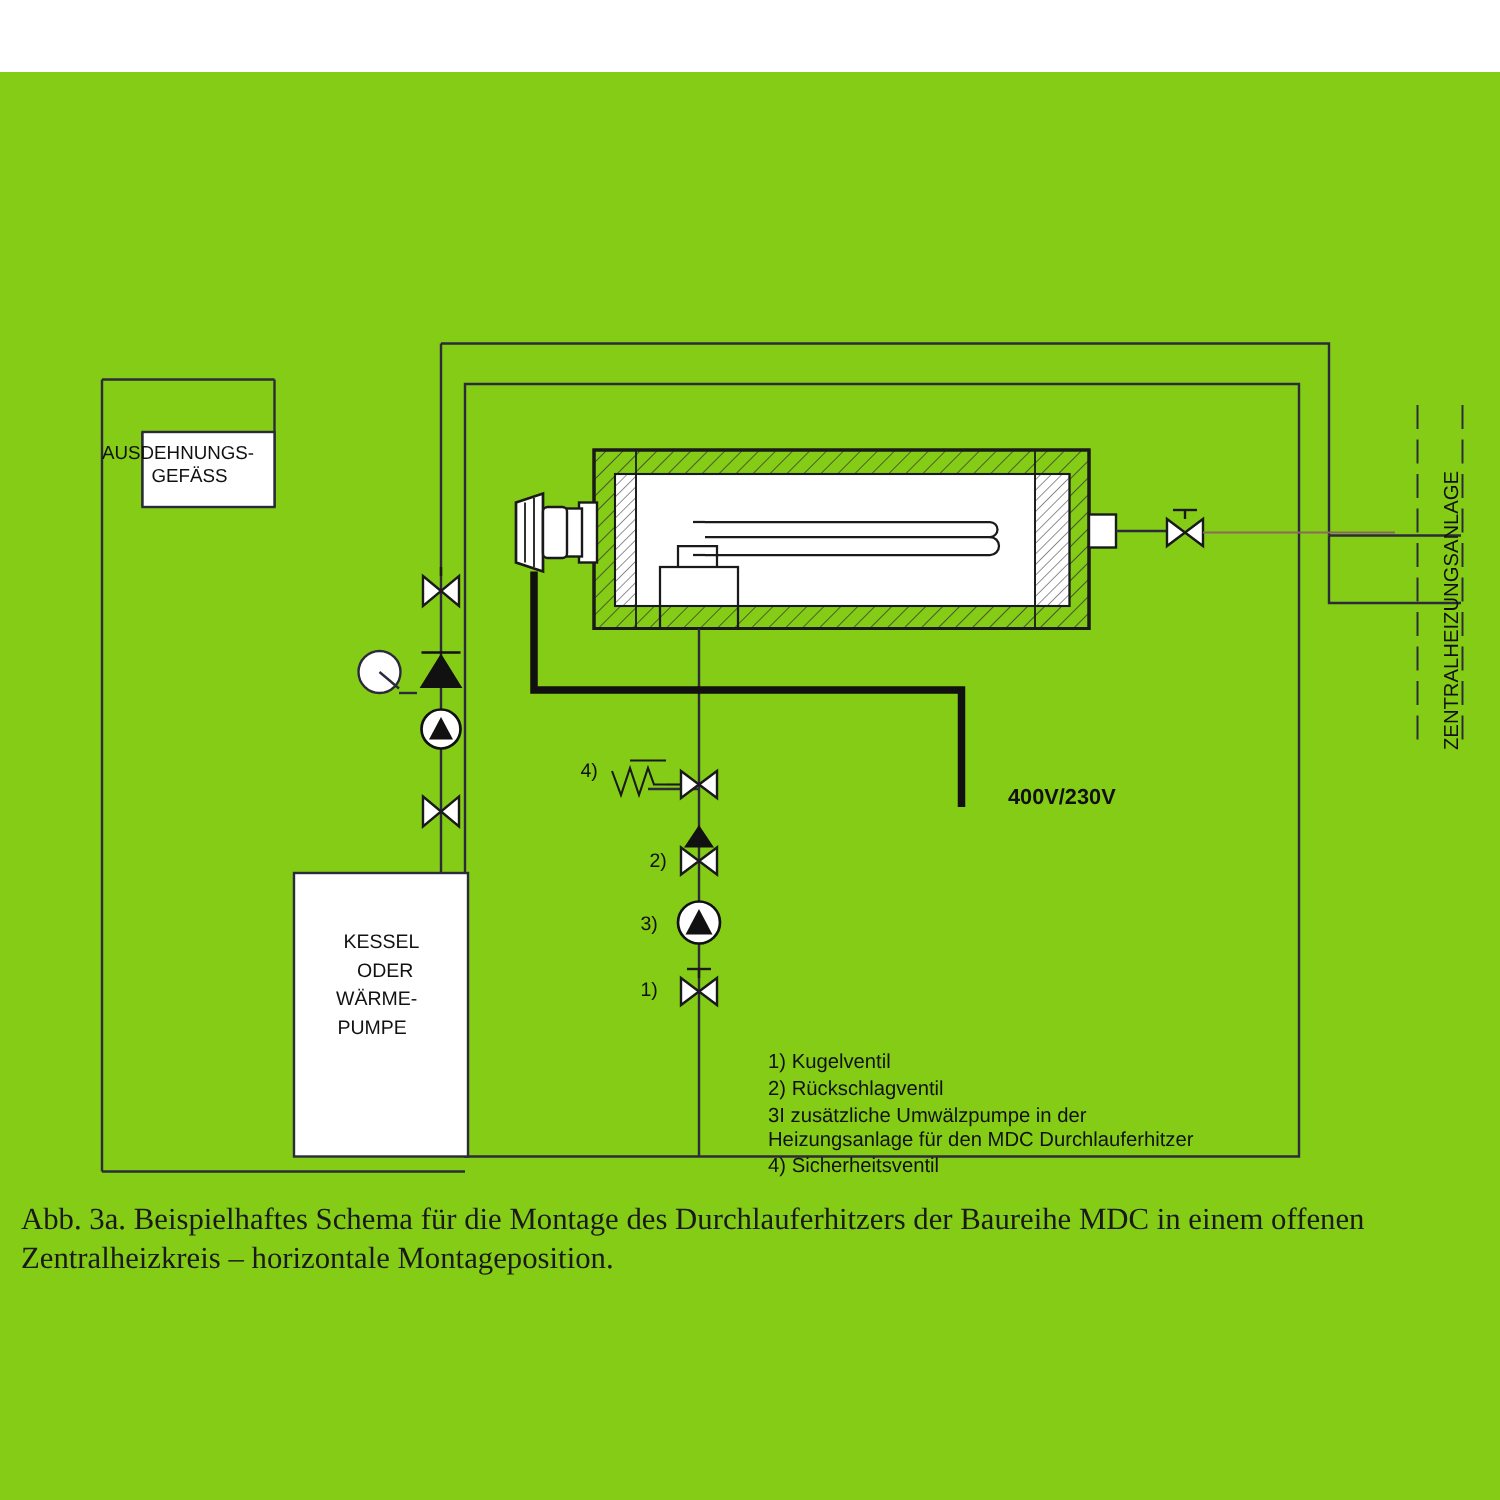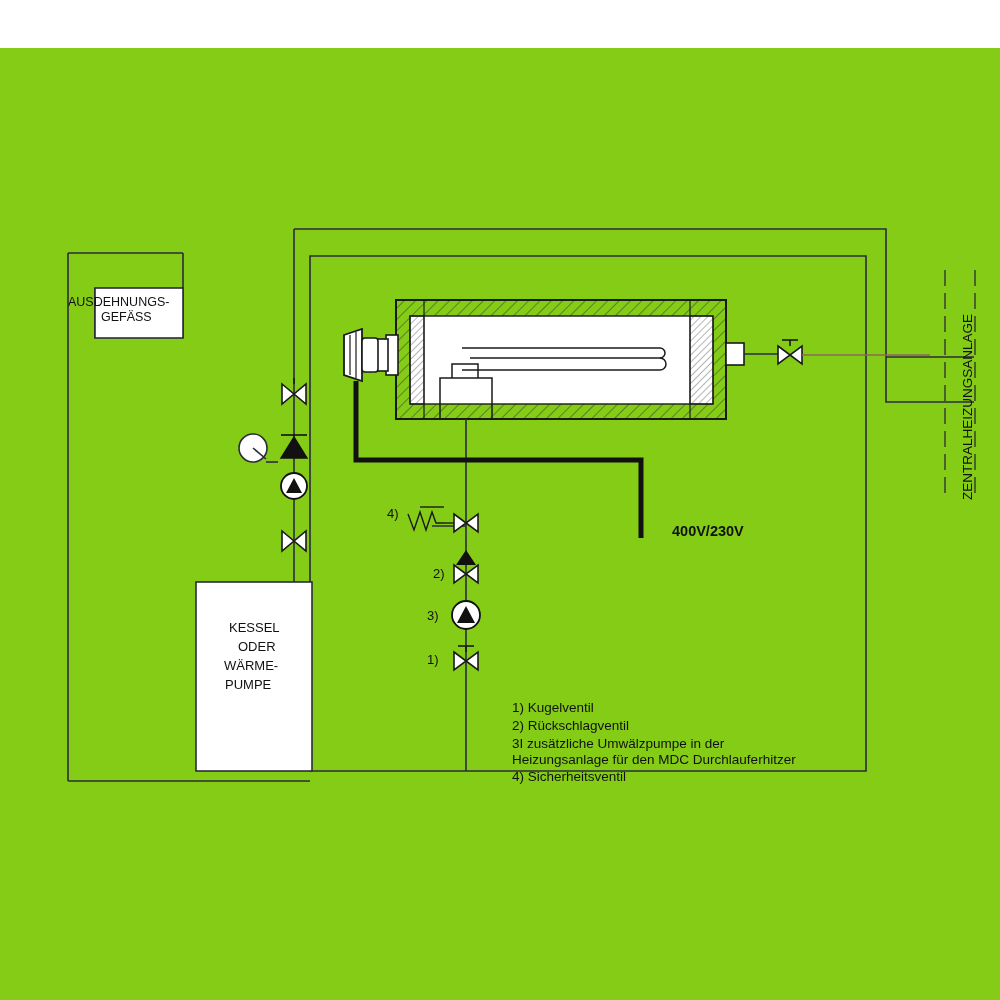--- a/index.html
+++ b/index.html
@@ -213,14 +213,15 @@
     <g>
       <text class="lbl" x="512" y="664" font-size="13.5">1) Kugelventil</text>
       <text class="lbl" x="512" y="682" font-size="13.5">2) Rückschlagventil</text>
       <text class="lbl" x="512" y="700" font-size="13.5">3I zusätzliche Umwälzpumpe in der</text>
       <text class="lbl" x="512" y="716" font-size="13.5">Heizungsanlage für den MDC Durchlauferhitzer</text>
       <text class="lbl" x="512" y="733" font-size="13.5">4) Sicherheitsventil</text>
     </g>
 
   </svg>
 
+  <div class="cap">Abb. 3a. Beispielhaftes Schema für die Montage des Durchlauferhitzers der Baureihe MDC in einem offenen Zentralheizkreis – horizontale Montageposition.</div>
 
 </div>
 
 </body></html>

